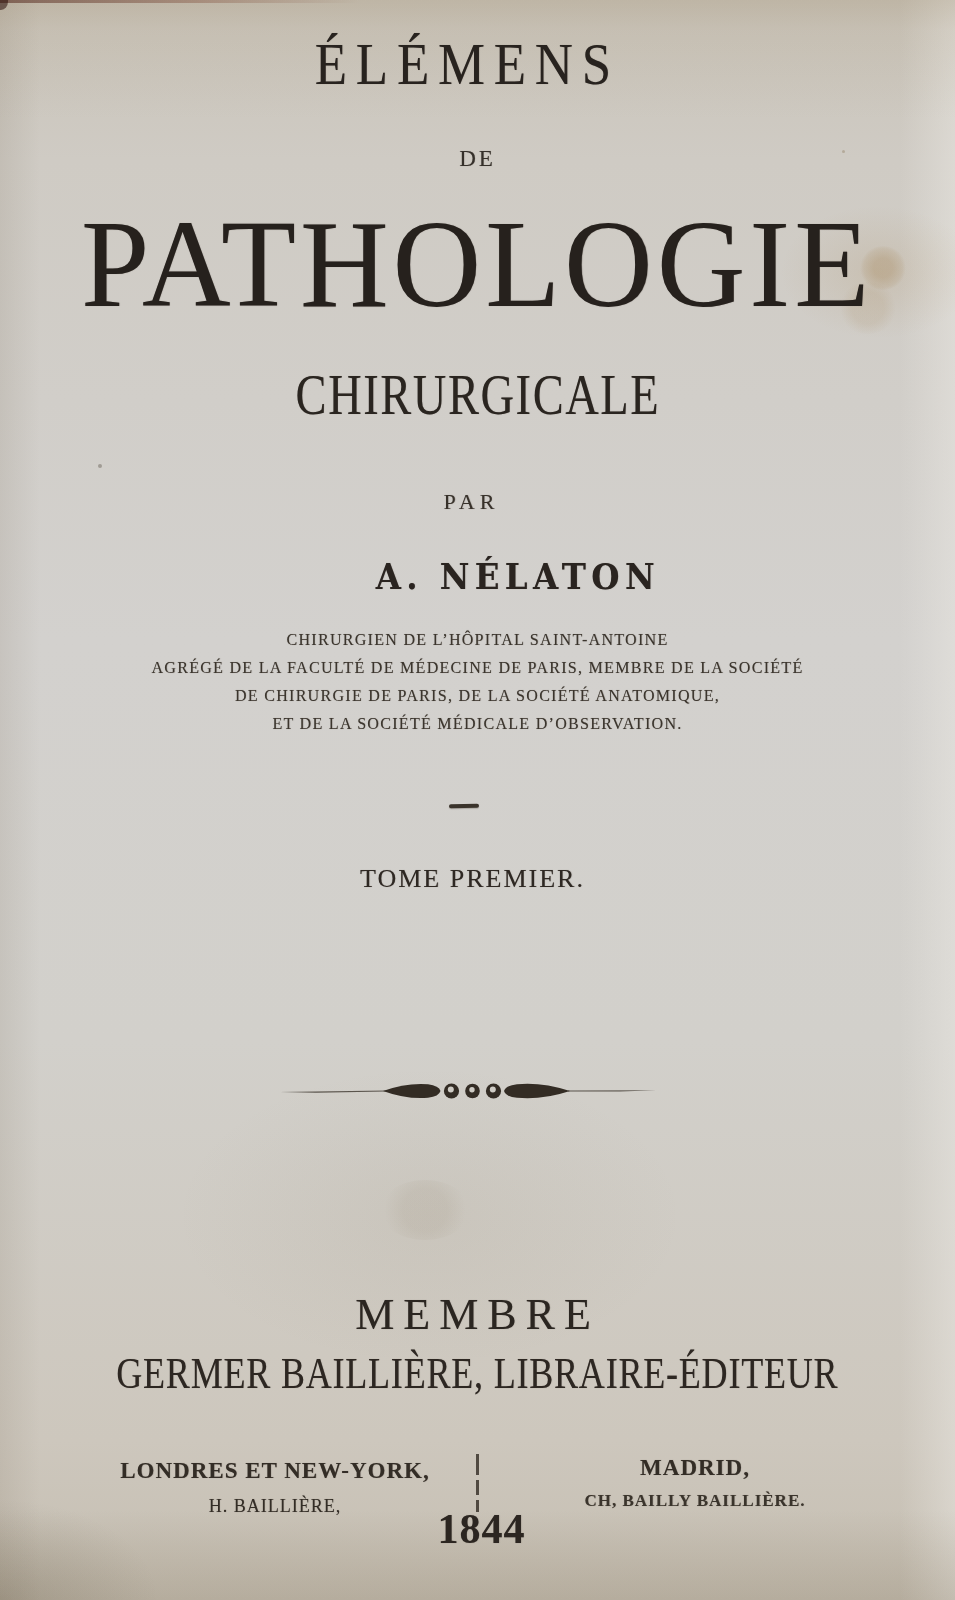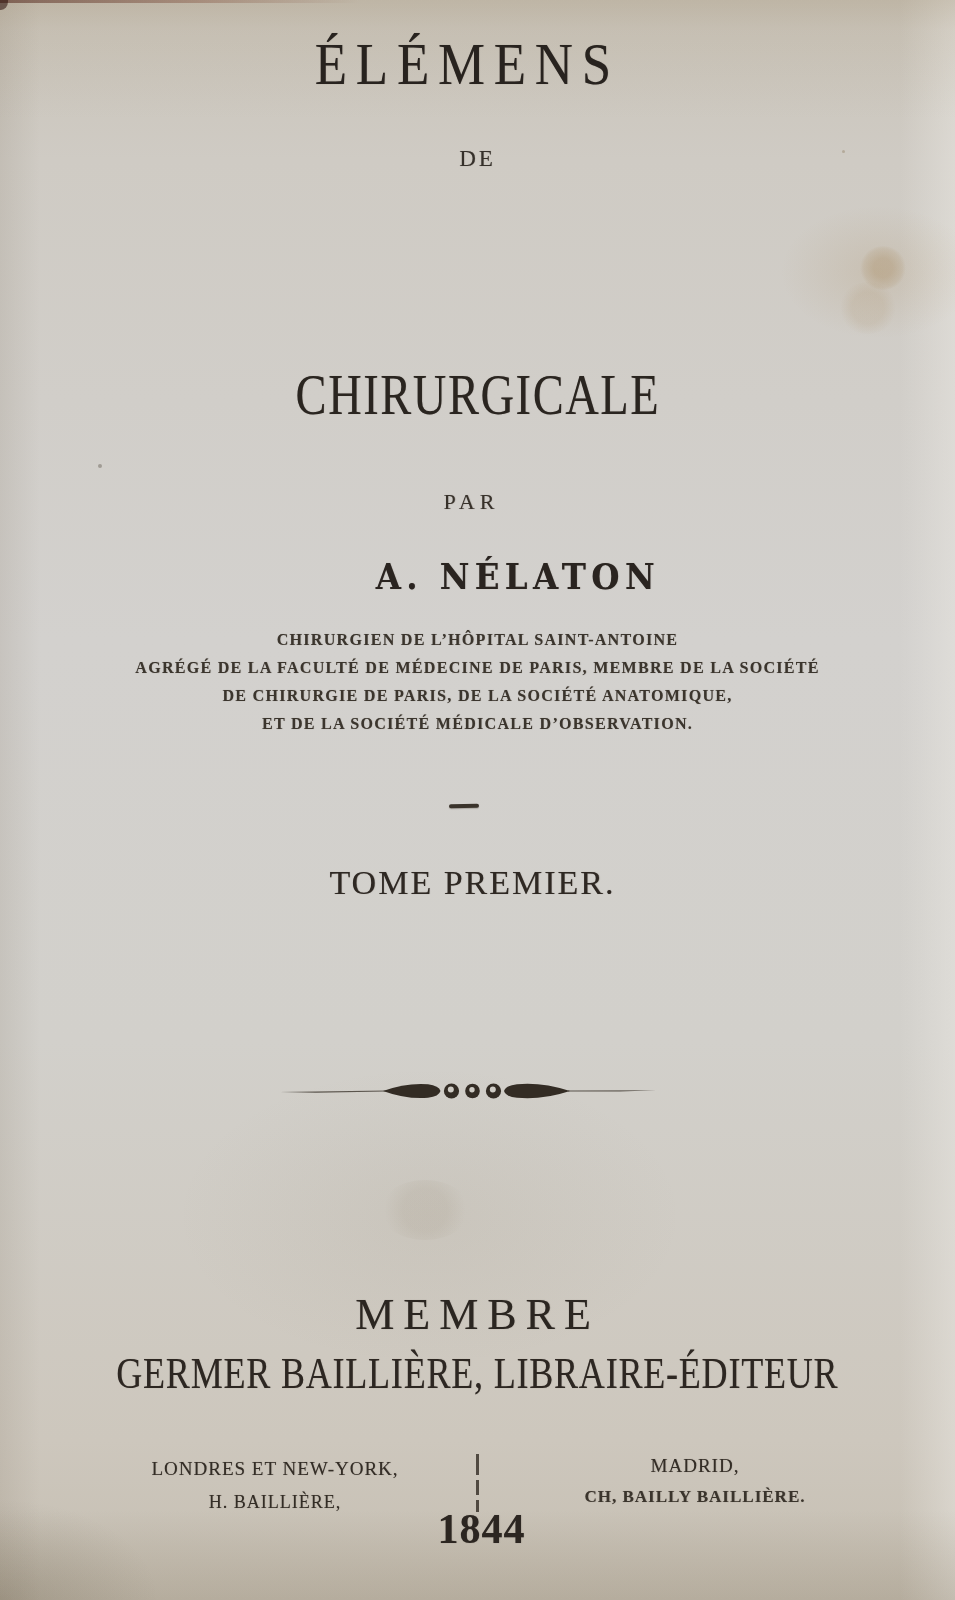--- a/index.html
+++ b/index.html
@@ -31,40 +31,40 @@
   .t-patho{top:203px;font-size:124px;}
   .t-patho .inner{letter-spacing:4px;transform:scaleX(.99);color:#26211d;}
   .t-chirur{top:366px;font-size:58px;}
   .t-chirur .inner{letter-spacing:2px;transform:scaleX(.80);color:#2a2520;}
   .t-par{top:491px;font-size:22px;}
   .t-par .inner{letter-spacing:5px;margin-left:-12px;color:#38322b;}
   .t-author{top:558px;font-size:36px;font-family:"DejaVu Serif",serif;font-weight:bold;padding-left:45px;}
   .t-author .inner{letter-spacing:6px;transform:scaleX(.90);margin-left:-10px;color:#2a2420;}
 
   .creds{position:absolute;top:626px;left:0;width:100%;text-align:center;
-         font-size:16px;font-weight:bold;color:#3b352d;line-height:28px;}
+         font-size:16px;font-weight:normal;color:#3b352d;line-height:28px;}
   .creds .cl{display:block;letter-spacing:1.3px;white-space:nowrap;}
 
   .sep-dash{position:absolute;top:804px;left:449px;width:30px;height:3.5px;
             background:#3a332b;border-radius:2px;transform:rotate(-1deg);box-shadow:0 1px 1px rgba(60,50,40,.25);}
 
-  .t-tome{top:866px;font-size:34px;}
+  .t-tome{top:866px;font-size:26px;}
   .t-tome .inner{letter-spacing:2px;margin-left:-10px;color:#2e2823;}
 
   .ornament{position:absolute;top:1076px;left:276px;width:384px;height:30px;}
 
   .t-paris{top:1293px;font-size:44px;}
   .t-paris .inner{letter-spacing:9px;color:#2b2621;}
   .t-germer{top:1351px;font-size:45px;}
   .t-germer .inner{letter-spacing:1px;transform:scaleX(.80);color:#2d2722;}
   .t-rue{top:1414px;font-size:19px;font-weight:bold;}
   .t-rue .inner{letter-spacing:1px;color:#362f28;}
 
   .branch{position:absolute;text-align:center;color:#332d26;}
-  .branch .b1{display:block;font-size:19px;font-weight:normal;letter-spacing:1px;white-space:nowrap;}
+  .branch .b1{display:block;font-size:23px;font-weight:bold;letter-spacing:1px;white-space:nowrap;}
   .branch .b2{display:block;font-size:18px;letter-spacing:1px;margin-top:12px;white-space:nowrap;}
   .branch-left{top:1458px;left:120px;width:310px;}
   .branch-right{top:1455px;left:550px;width:290px;}
   .branch-right .b2{margin-top:10px;font-weight:bold;font-size:17px;color:#3a342c;}
 
   .imprint-divider{position:absolute;left:476px;top:1454px;width:2.5px;height:58px;
     background:linear-gradient(to bottom,#3b342c 0 36%, rgba(0,0,0,0) 36% 45%, #3b342c 45% 70%, rgba(0,0,0,0) 70% 79%, #3b342c 79% 100%);
     opacity:.85;}
 
   .t-year{top:1508px;font-size:42px;font-weight:bold;}
@@ -96,20 +96,23 @@
   <div class="stain speck-2"></div>
 
   <div class="line t-elemens print">
     <span class="inner">ÉLÉMENS</span>
   </div>
 
   <div class="line t-de print">
     <span class="inner">DE</span>
   </div>
 
+  <div class="line t-patho print">
+    <span class="inner">PATHOLOGIE</span>
+  </div>
 
   <div class="line t-chirur print">
     <span class="inner">CHIRURGICALE</span>
   </div>
 
   <div class="line t-par print">
     <span class="inner">PAR</span>
   </div>
 
   <div class="line t-author print">

